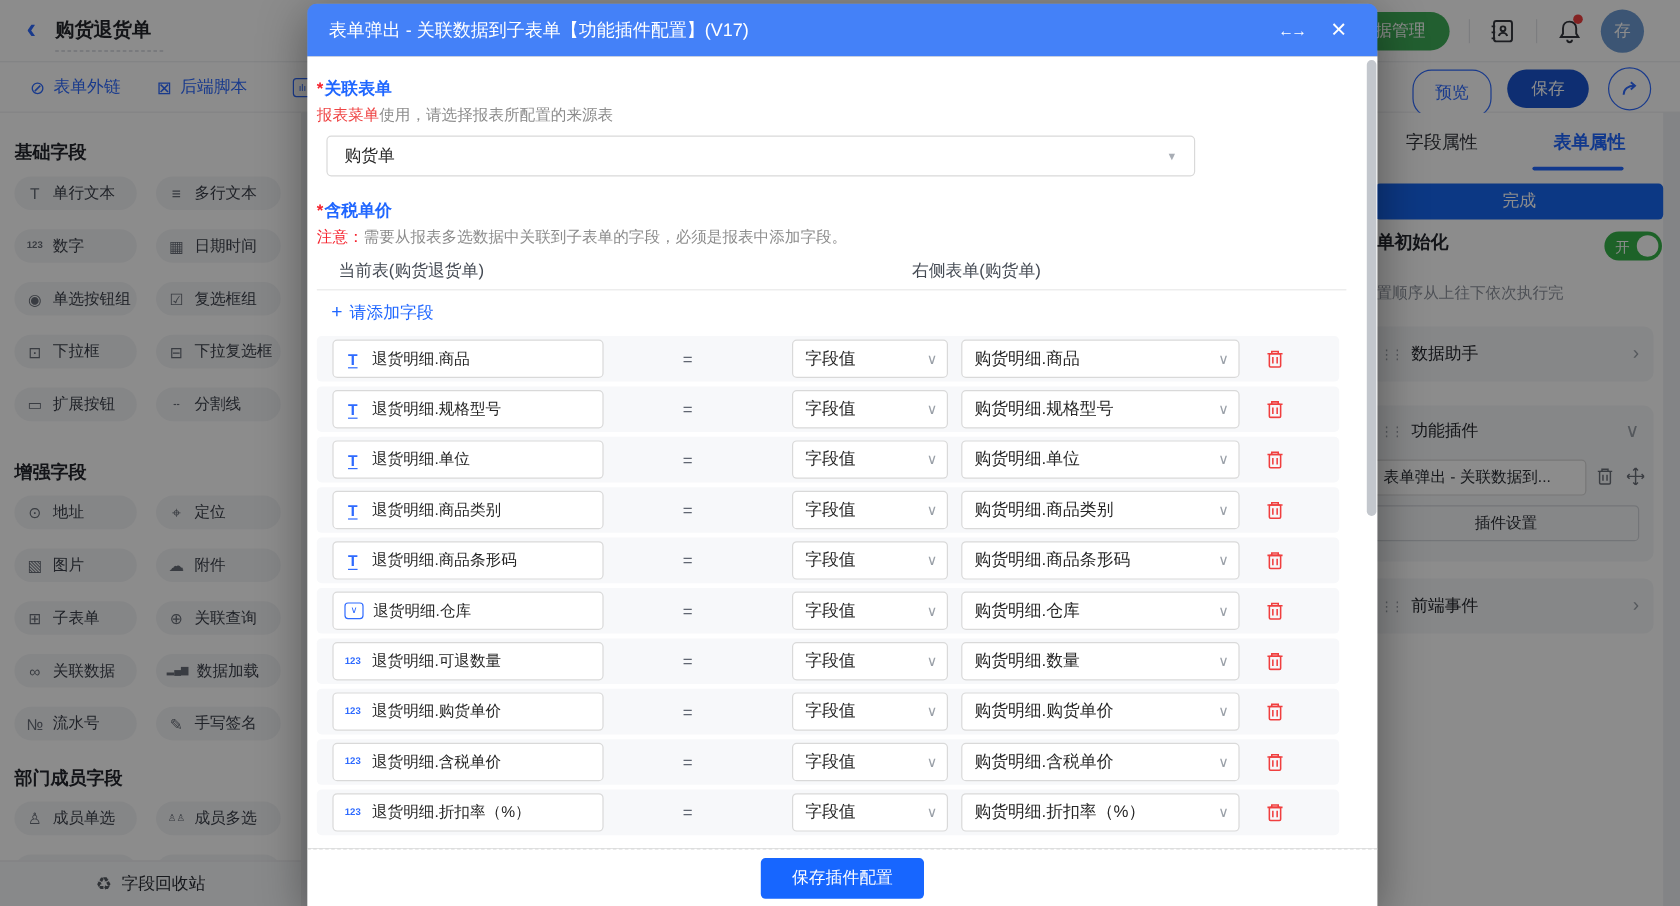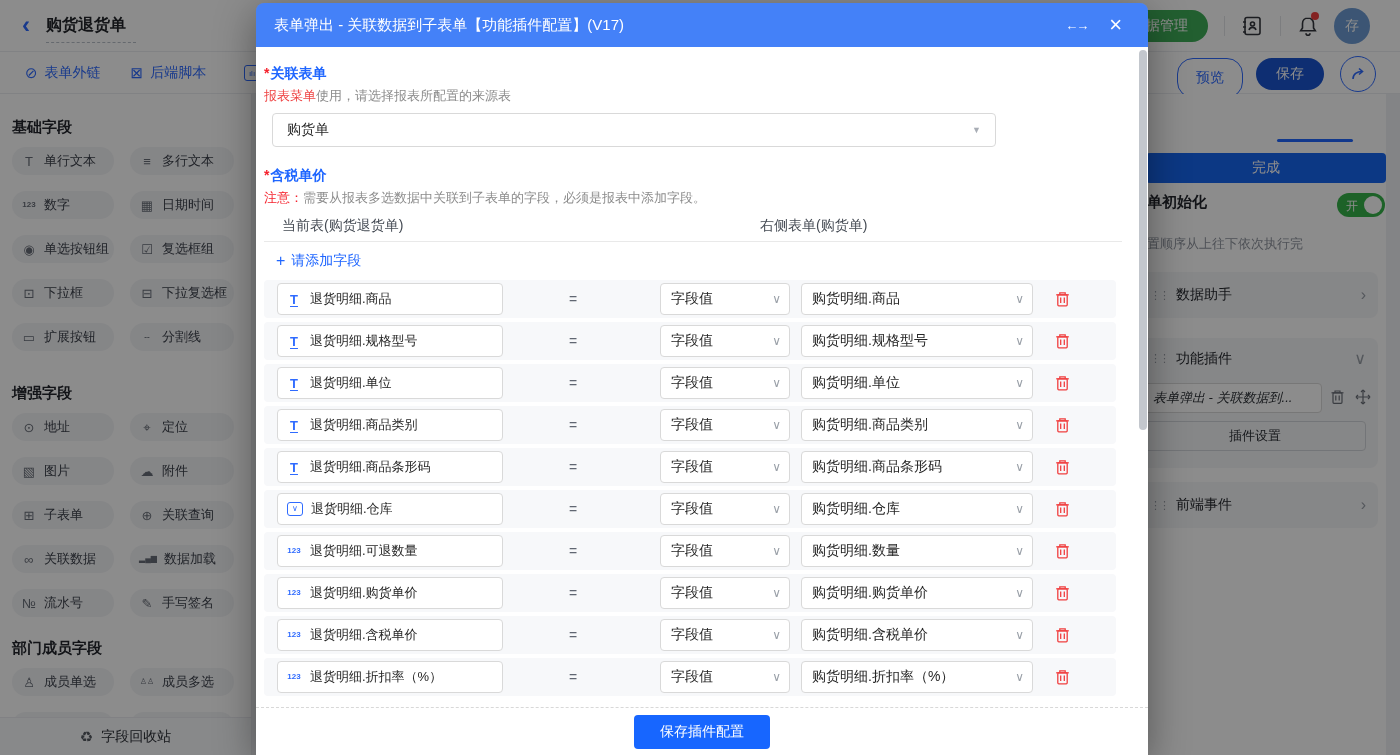--- a/index.html
+++ b/index.html
@@ -49,21 +49,21 @@
   .toggle .t-knob{position:absolute;right:3px;top:3px;width:18px;height:18px;border-radius:50%;background:#fff;}
   .init-hint{position:absolute;left:-6px;top:141px;font-size:13px;color:#8f949e;white-space:nowrap;}
   .rcard{position:absolute;left:0;width:238px;background:#f5f6f8;border-radius:8px;}
   .rcard.flexy{display:flex;align-items:center;padding:0 12px 0 10px;gap:8px;height:46px;}
   .drag-dots{color:#9aa0a8;font-size:11px;letter-spacing:-2px;}
   .rcard-label{font-size:14px;color:#24272d;white-space:nowrap;}
   .rcard-chev{margin-left:auto;color:#9aa0a8;font-size:16px;}
   .card-helper{top:178px;}
   .card-plugin{top:244px;height:130px;}
   .ph-row{position:absolute;left:10px;right:12px;top:11px;display:flex;align-items:center;gap:8px;}
-  .plugin-input{position:absolute;left:4px;top:45px;width:178px;height:30px;background:#fff;border:1px solid #d9d9d9;border-radius:4px;font-size:13px;color:#2c3036;display:flex;align-items:center;padding:0 8px;white-space:nowrap;overflow:hidden;font-style:italic;}
+  .plugin-input{position:absolute;left:4px;top:45px;width:178px;height:30px;background:#fff;border:1px solid #d9d9d9;border-radius:4px;font-size:13px;color:#2c3036;display:flex;align-items:center;padding:0 8px;white-space:nowrap;overflow:hidden;}
   .plugin-trash{position:absolute;left:190px;top:51px;color:#6a6f78;}
   .plugin-move{position:absolute;left:215px;top:51px;color:#6a6f78;}
   .plugin-settings{position:absolute;left:4px;right:12px;top:83px;height:30px;border:1px solid #d2d5da;border-radius:4px;font-size:13px;color:#2c3036;display:flex;align-items:center;justify-content:center;}
   .card-frontend{top:388px;}
 
   
   .overlay{position:absolute;inset:0;background:rgba(0,0,0,0.45);z-index:5;}
   .modal{position:absolute;left:256px;top:3px;width:892px;height:752px;z-index:10;border-radius:8px 8px 0 0;overflow:hidden;box-shadow:0 10px 40px rgba(0,0,0,.4);}
   .m-header{position:absolute;left:0;top:0;right:0;height:44px;background:#4481f8;display:flex;align-items:center;padding:0 26px 0 18px;color:#fff;}
   .m-title{font-size:15px;font-weight:500;}
@@ -286,20 +286,24 @@
             <div class="pill"></div>
           </div>
       </div>
       <div class="recycle">
         <span class="ric">♻</span>
         <span>字段回收站</span>
       </div>
     </div>
 
     <div class="rpanel">
+      <div class="rtabs">
+        <div class="rtab">字段属性</div>
+        <div class="rtab active">表单属性</div>
+      </div>
       <div class="rtab-underline"></div>
       <div class="done-btn">完成</div>
       <div class="init-label">表单初始化</div>
       <div class="toggle">
         <span class="t-label">开</span>
         <span class="t-knob"></span>
       </div>
       <div class="init-hint">配置顺序从上往下依次执行完</div>
 
       <div class="rcard flexy card-helper">

